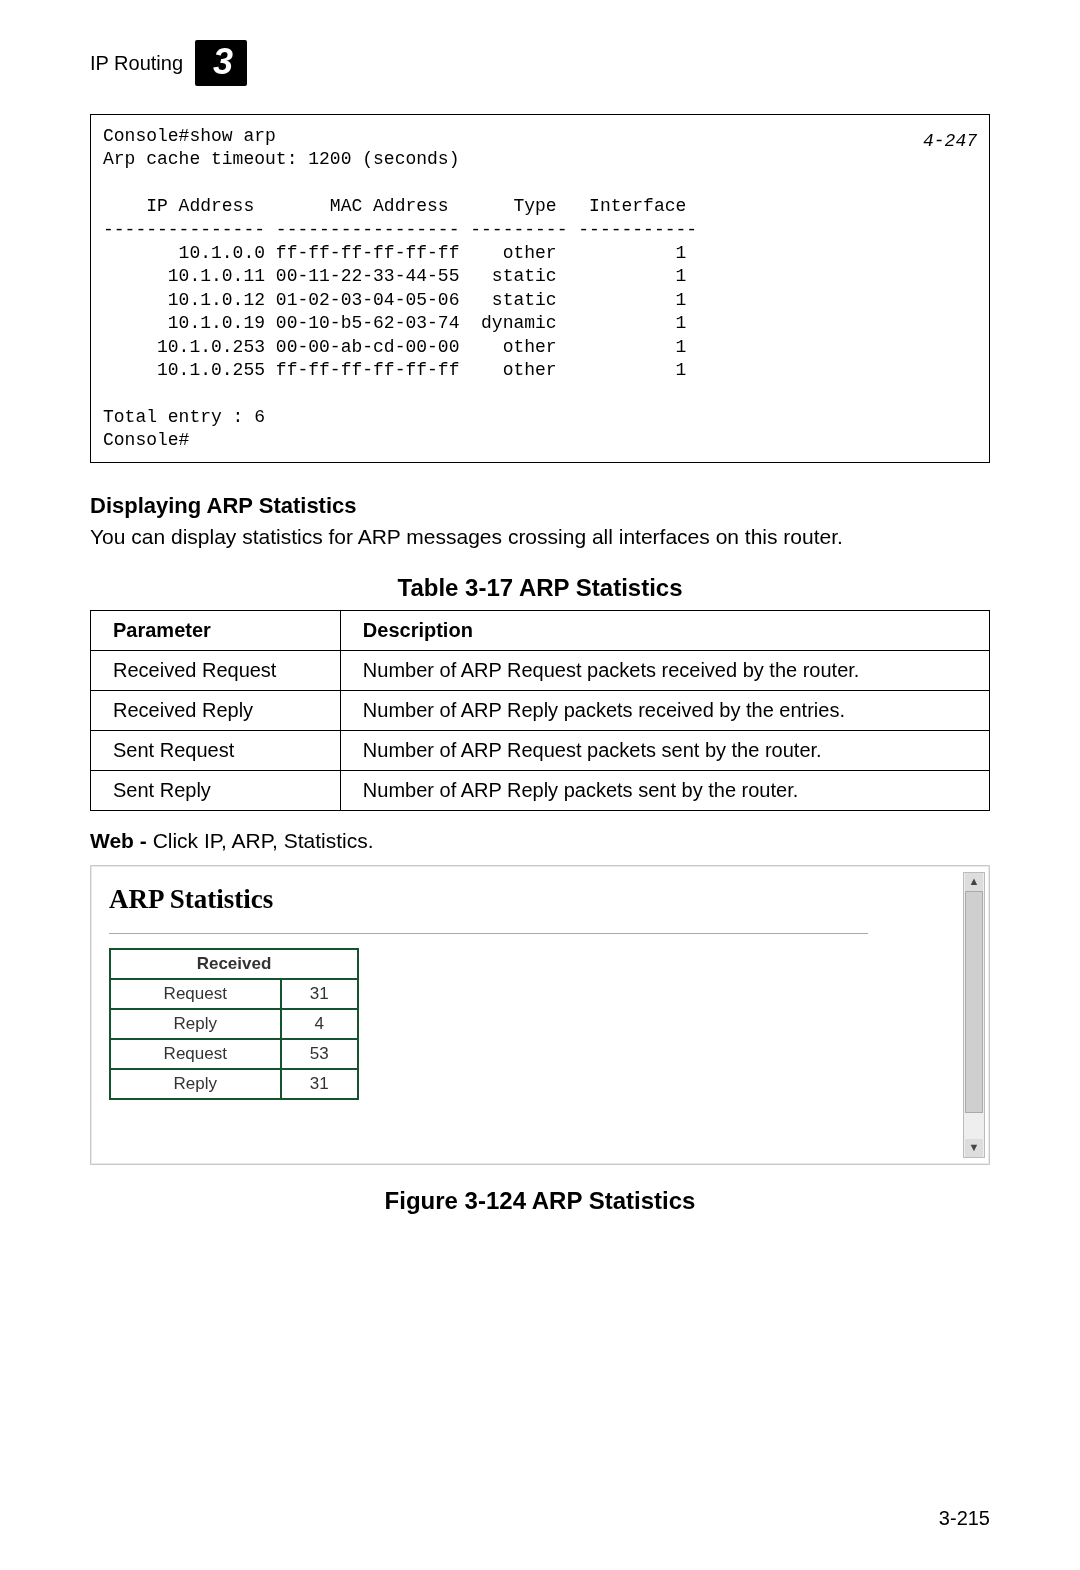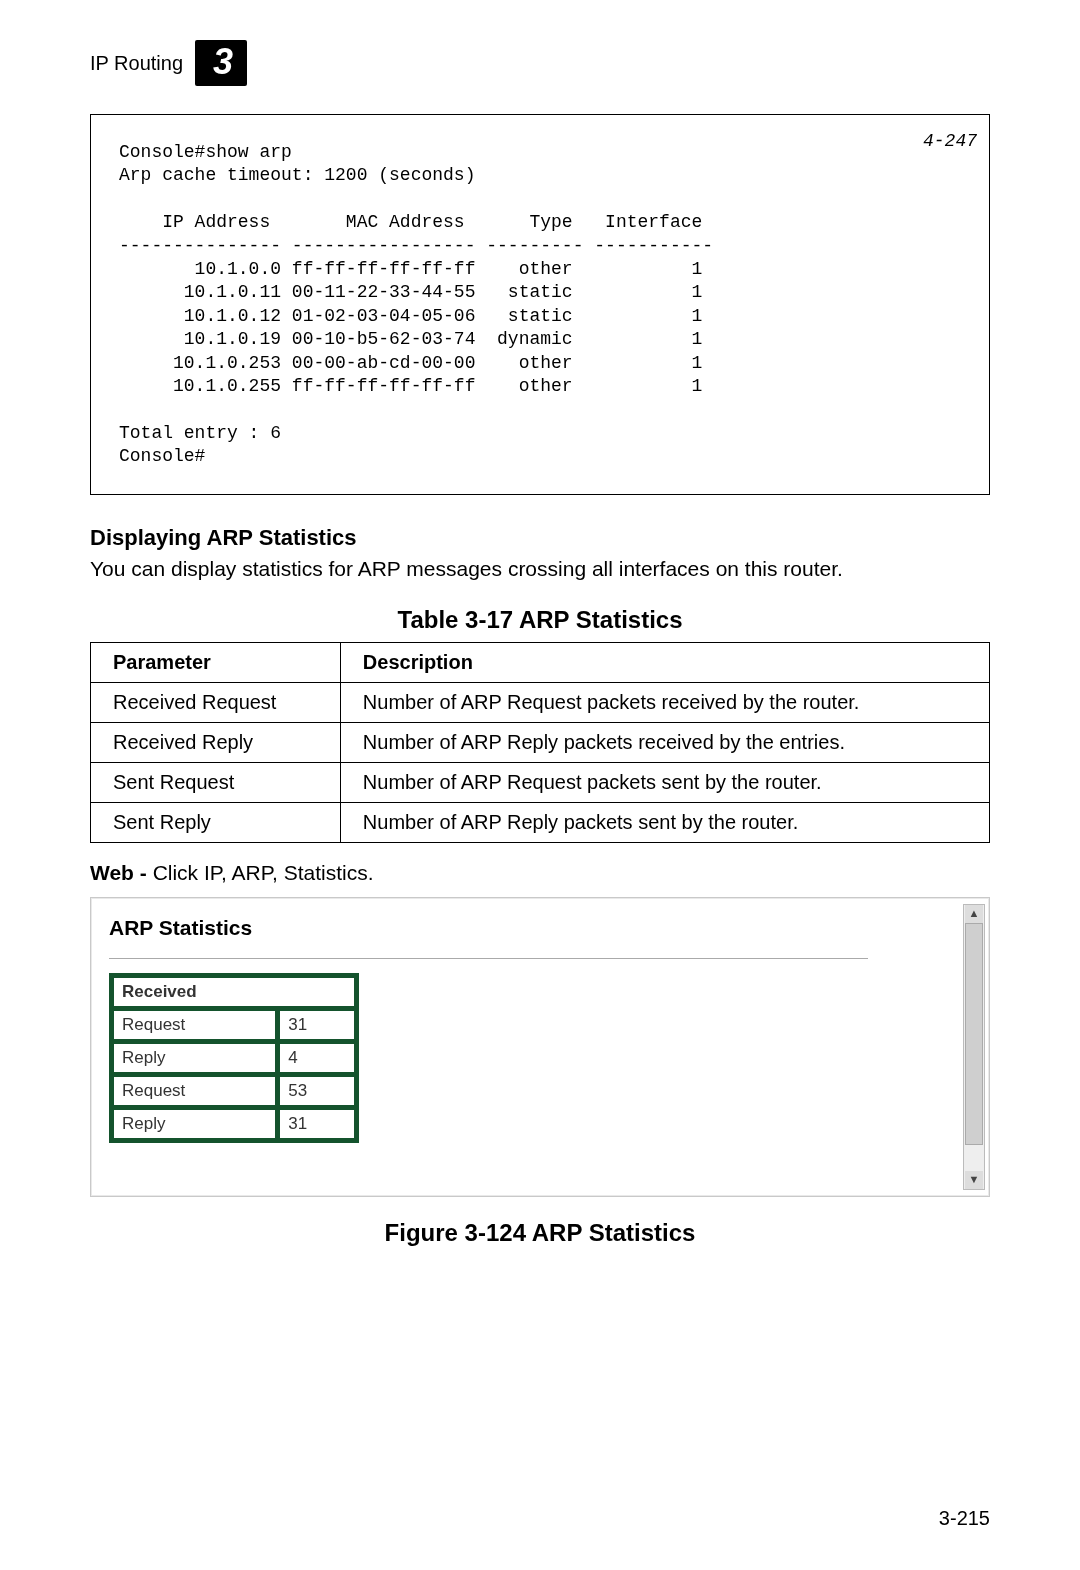--- a/index.html
+++ b/index.html
@@ -50,21 +50,21 @@
     border: 1px solid #000;
     padding: 10px 12px;
     margin-bottom: 30px;
     position: relative;
   }
   .cli-pre {
     font-family: "Courier New", Courier, monospace;
     font-size: 18px;
     line-height: 1.3;
     white-space: pre;
-    margin: 16px;
+    margin: 0;
   }
   .cli-ref {
     position: absolute;
     right: 12px;
     top: 16px;
     font-family: "Courier New", Courier, monospace;
     font-size: 18px;
     font-style: italic;
   }
   .section-title {
@@ -101,41 +101,42 @@
     border: 1px solid #c9c9c9;
     box-shadow: 0 0 0 1px #e9e9e9 inset;
     padding: 18px 18px 12px 18px;
     position: relative;
     margin-bottom: 8px;
     background: #fff;
     height: 300px;
     box-sizing: border-box;
   }
   .web-title {
-    font-size: 21px;
+    font-size: 27px;
     font-weight: 700;
     margin-bottom: 18px;
+    font-family: Liberation Serif, serif;
   }
   .web-hr {
     border: none;
     border-top: 1px solid #aaa;
     margin: 0 0 14px 0;
     width: 88%;
   }
   table.web-table {
     border-collapse: collapse;
     font-size: 17px;
     font-family: Arial, sans-serif;
     color: #333;
     width: 250px;
   }
   table.web-table td, table.web-table th {
-    border: 5px solid #14532d;
+    border: 2px solid #14532d;
     padding: 4px 8px;
-    text-align: left;
+    text-align: center;
   }
   table.web-table th {
     font-weight: 700;
     background: #fff;
   }
   .scrollbar {
     position: absolute;
     right: 4px;
     top: 6px;
     bottom: 6px;

